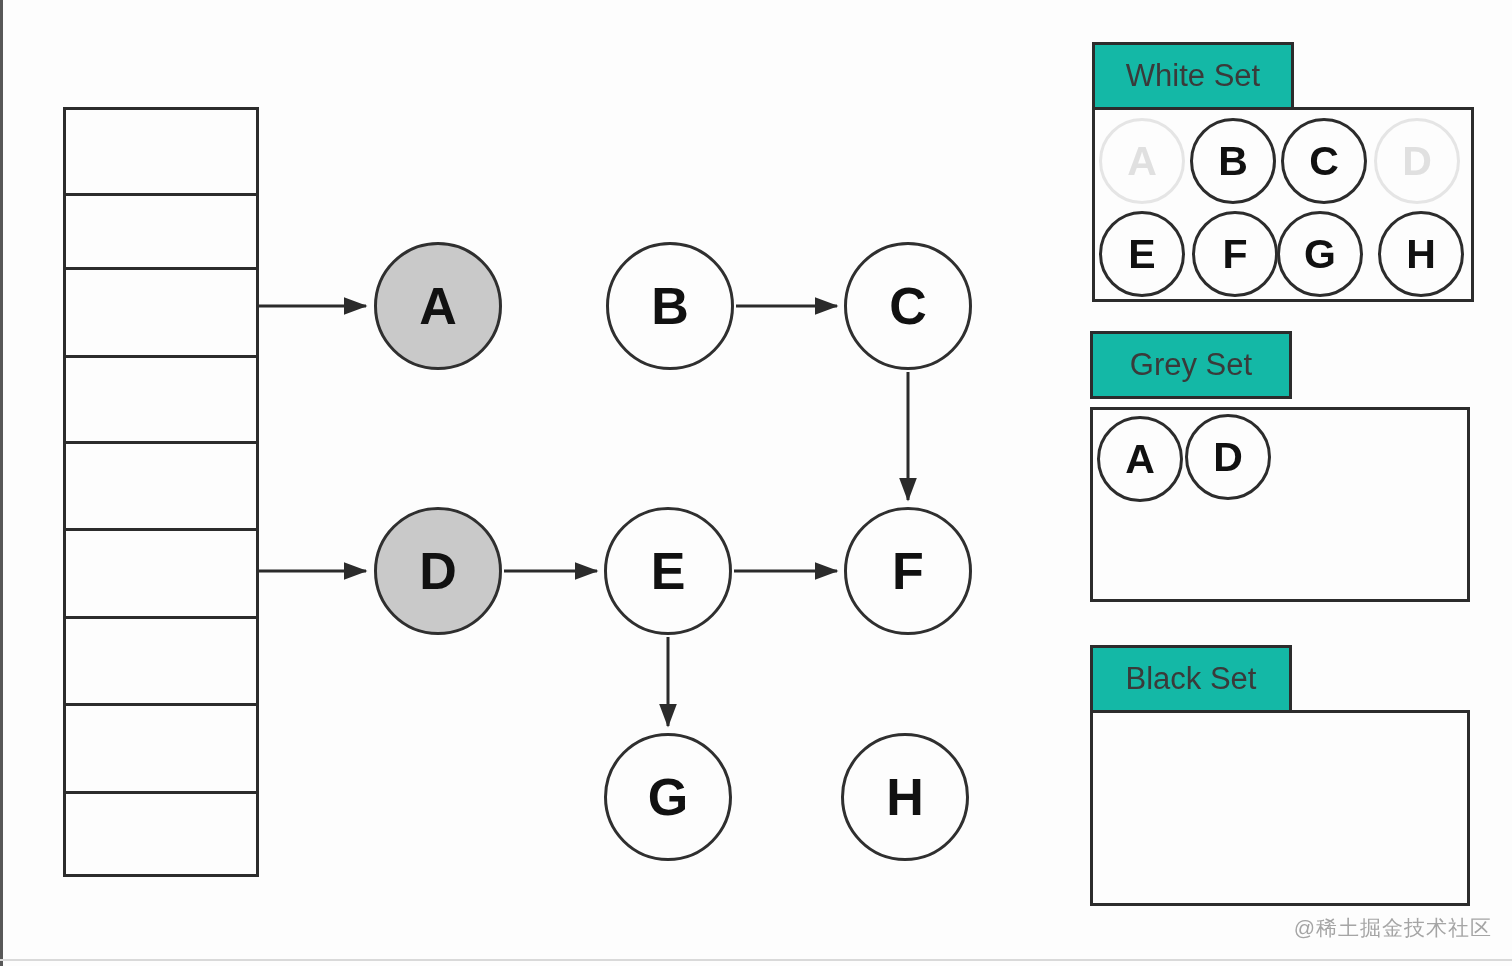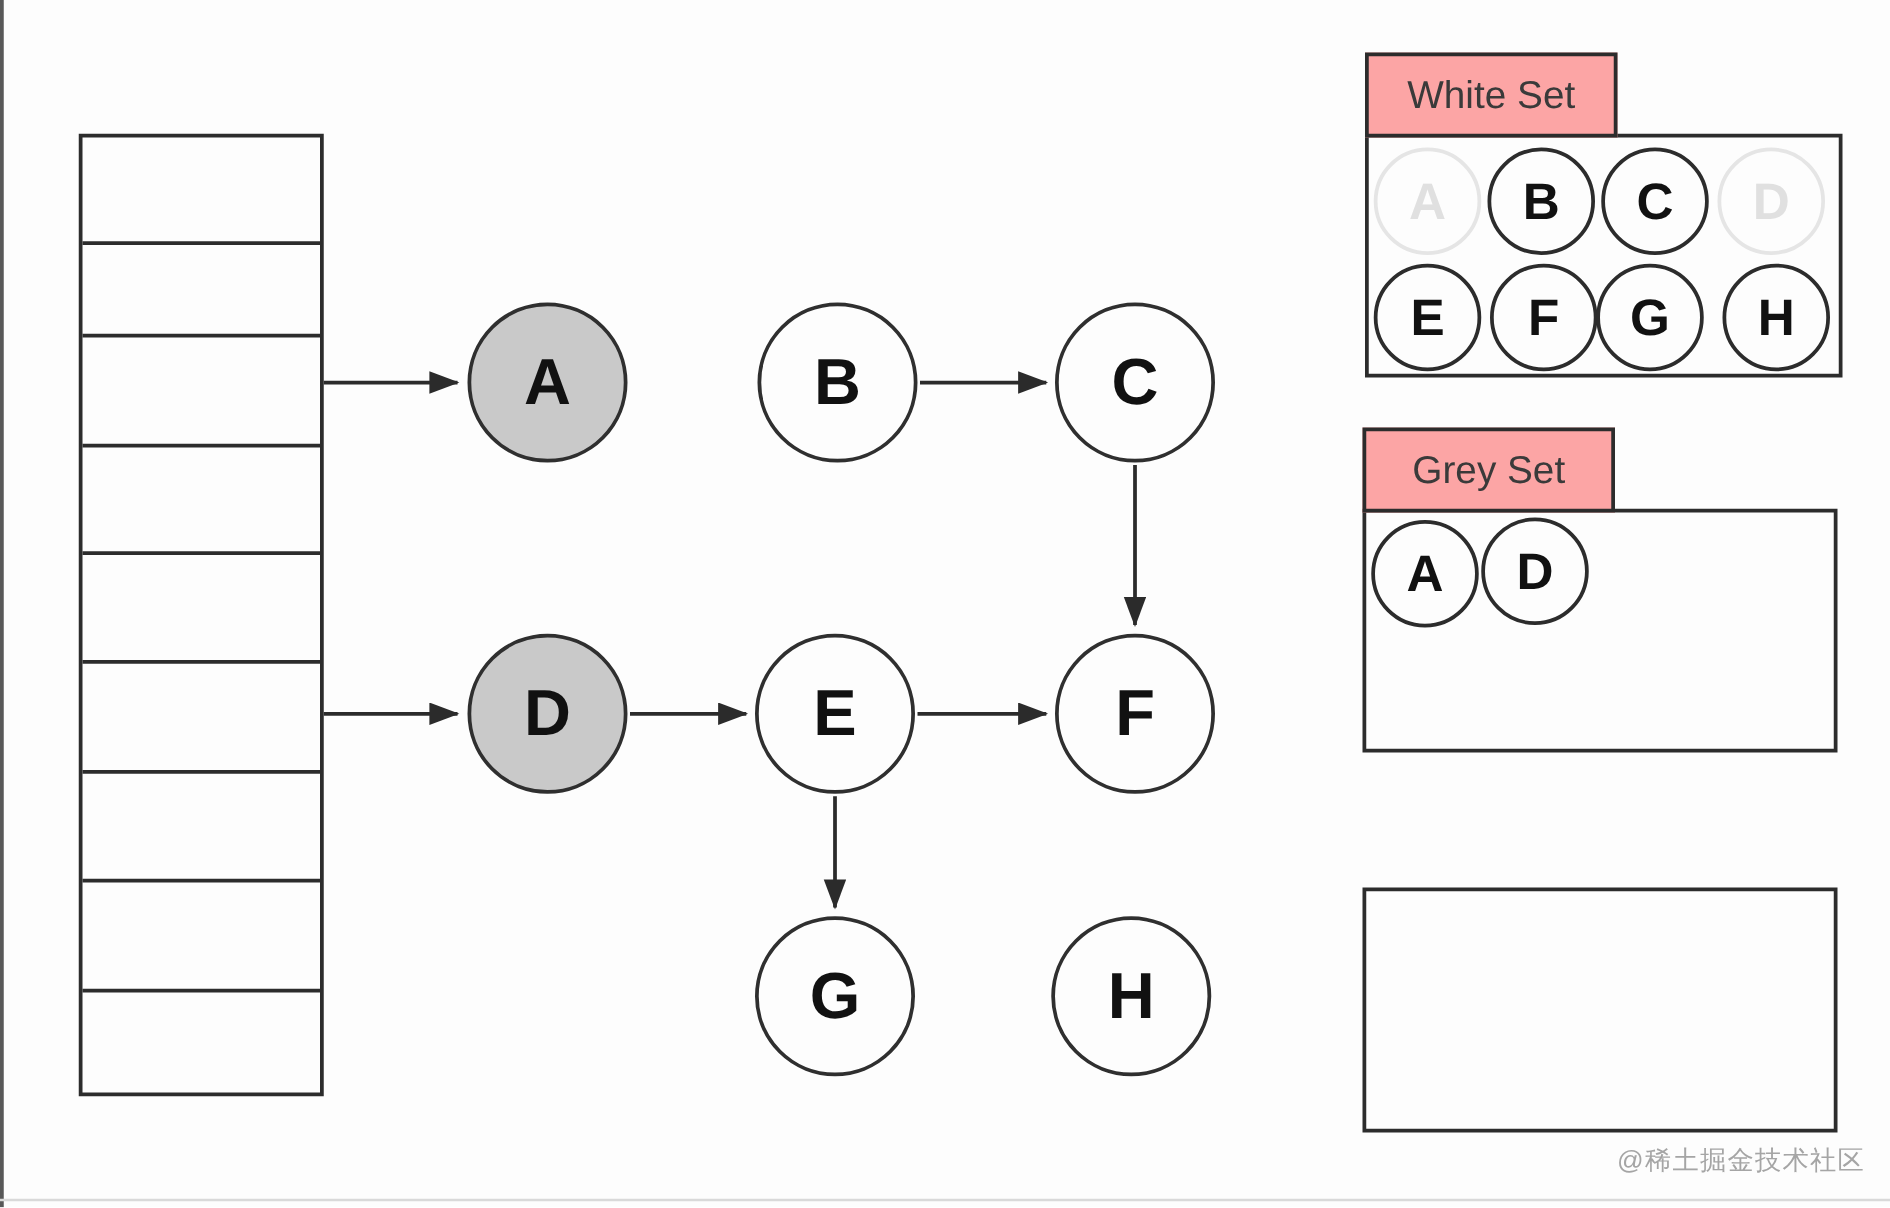--- a/index.html
+++ b/index.html
@@ -32,21 +32,21 @@
     border:3px solid #2f2f2f;box-sizing:border-box;background:#fdfdfd;
     display:flex;align-items:center;justify-content:center;
     font-size:52px;font-weight:bold;color:#111;
   }
   .node.grey{background:#c9c9c9;}
 
   svg.edges{position:absolute;left:0;top:0;width:1512px;height:966px;pointer-events:none;}
 
   
   .panel-tab{
-    position:absolute;border:3px solid #2c2c2c;background:#fca5a5;box-sizing:border-box;
+    position:absolute;border:3px solid #2c2c2c;background:#14b8a6;box-sizing:border-box;
     display:flex;align-items:center;justify-content:center;
     font-size:31px;color:#3a3a3a;z-index:3;white-space:nowrap;
   }
   .panel-box{
     position:absolute;border:3px solid #2c2c2c;background:#fdfdfd;box-sizing:border-box;z-index:2;
   }
   .set-node{
     position:absolute;border-radius:50%;box-sizing:border-box;background:#fdfdfd;
     display:flex;align-items:center;justify-content:center;
     font-weight:bold;z-index:4;
@@ -109,22 +109,23 @@
   <div class="panel-box" style="left:1092px;top:107px;width:382px;height:195px"></div>
   <div class="set-node small ghost" style="left:1099px;top:118px">A</div>
   <div class="set-node small" style="left:1190px;top:118px">B</div>
   <div class="set-node small" style="left:1281px;top:118px">C</div>
   <div class="set-node small ghost" style="left:1374px;top:118px">D</div>
   <div class="set-node small" style="left:1099px;top:211px">E</div>
   <div class="set-node small" style="left:1192px;top:211px">F</div>
   <div class="set-node small" style="left:1277px;top:211px">G</div>
   <div class="set-node small" style="left:1378px;top:211px">H</div>
 
-  <div class="panel-tab" style="left:1090px;top:342px;width:202px;height:68px">Grey Set</div>
+  <div class="panel-tab" style="left:1090px;top:331px;width:202px;height:68px">Grey Set</div>
   <div class="panel-box" style="left:1090px;top:407px;width:380px;height:195px"></div>
   <div class="set-node small" style="left:1097px;top:416px">A</div>
   <div class="set-node small" style="left:1185px;top:414px">D</div>
 
+  <div class="panel-tab" style="left:1090px;top:645px;width:202px;height:68px">Black Set</div>
   <div class="panel-box" style="left:1090px;top:710px;width:380px;height:196px"></div>
 
   <div class="watermark">@稀土掘金技术社区</div>
 
 </div>
 
 </body></html>

